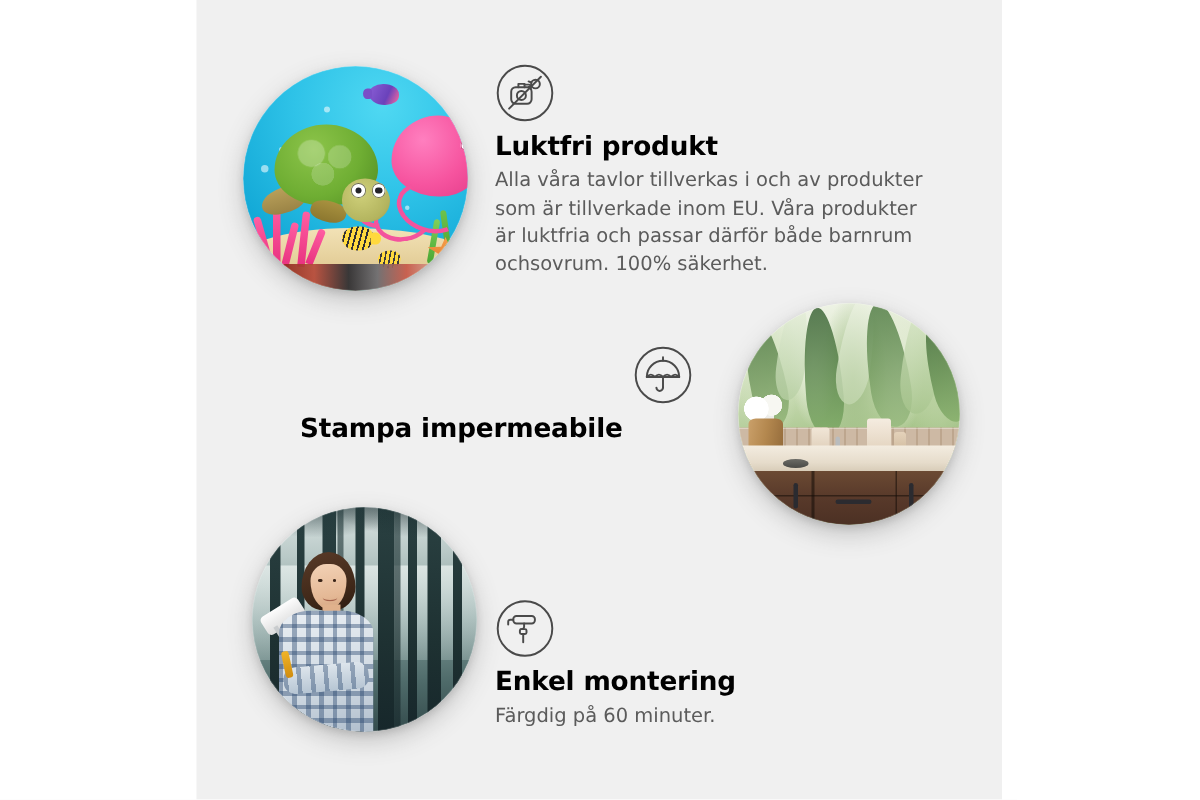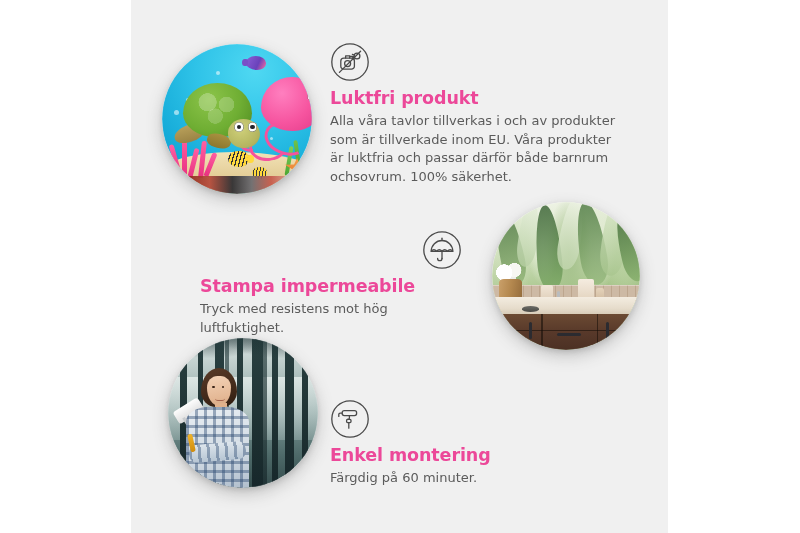--- a/index.html
+++ b/index.html
@@ -43,21 +43,21 @@
   .feature-icon {
     width: 40px;
     height: 40px;
     display: block;
   }
   .feature-icon svg { display: block; width: 40px; height: 40px; }
 
   .feature-title {
     font-size: 17.5px;
     font-weight: bold;
-    color: #ec4899;
+    color: #000000;
     letter-spacing: -0.1px;
     margin: 6px 0 4px 0;
     white-space: nowrap;
   }
 
   .feature-desc {
     font-size: 13px;
     line-height: 18.6px;
     color: #5b5b5b;
     margin: 0;
@@ -459,21 +459,20 @@
       <svg viewBox="0 0 40 40" fill="none" stroke="#4a4a4a" stroke-width="1.3" stroke-linecap="round" stroke-linejoin="round">
         <circle cx="20" cy="20" r="18.2"></circle>
         <path d="M9.2 21.3 a10.8 10.8 0 0 1 21.6 0 z"></path>
         <path d="M9.2 21.3 q2.7 -3.1 5.4 0 q2.7 -3.1 5.4 0 q2.7 -3.1 5.4 0 q2.7 -3.1 5.4 0"></path>
         <line x1="20" y1="21.3" x2="20" y2="28.4"></line>
         <path d="M20 28.4 a2.2 2.2 0 0 1 -4.4 0"></path>
         <line x1="20" y1="10.5" x2="20" y2="8.2"></line>
       </svg>
     </span>
     <div class="feature-title">Stampa impermeabile</div>
-    <p class="feature-desc">Tryck med resistens mot hög luftfuktighet.</p>
   </div>
 
   <div class="photo p3">
     <div class="photo-inner">
       <div class="forest-bg"></div>
       <div class="mist"></div>
       <div class="trunk tr1"></div>
       <div class="trunk tr2"></div>
       <div class="trunk tr10"></div>
       <div class="trunk tr3"></div>

